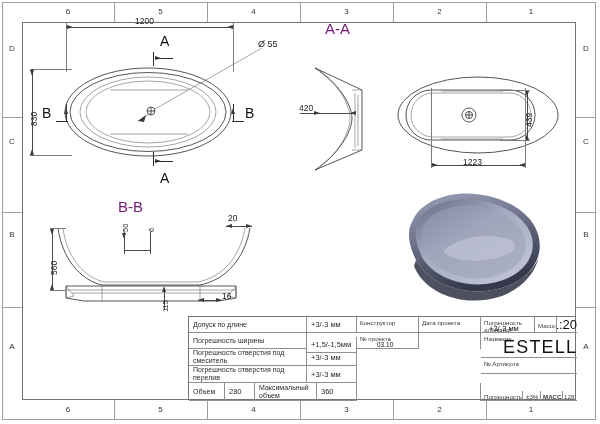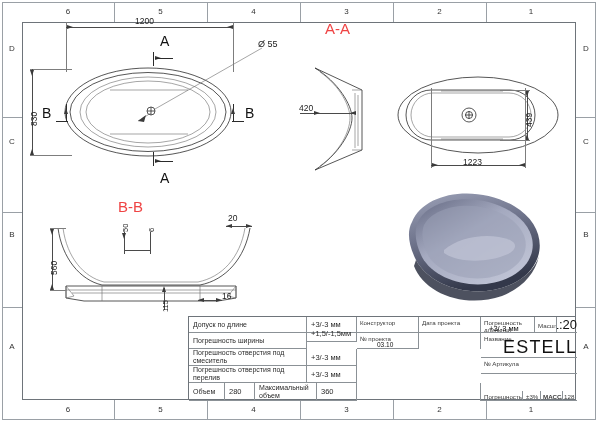--- a/index.html
+++ b/index.html
@@ -29,21 +29,21 @@
   .ln{position:absolute;background:#2b2b2b;}
   .ln-h{height:1px;}
   .ln-v{width:1px;}
   .dimline{position:absolute;background:#4a4a4a;height:1px;}
   .dimv{position:absolute;background:#4a4a4a;width:1px;}
   .ext{position:absolute;background:#7d7d7d;}
 
   .dimtxt{position:absolute;font-size:8.5px;color:#1a1a1a;white-space:nowrap;}
   .dimtxt.rot{transform:rotate(-90deg);transform-origin:left top;}
 
-  .viewlabel{position:absolute;font-size:15px;color:#ef4444;white-space:nowrap;}
+  .viewlabel{position:absolute;font-size:15px;color:#701a75;white-space:nowrap;}
   .cutletter{position:absolute;font-size:14px;color:#111;}
 
   .arrow{position:absolute;width:0;height:0;}
   .arr-l{border-top:2.5px solid transparent;border-bottom:2.5px solid transparent;
          border-right:6px solid #3a3a3a;}
   .arr-r{border-top:2.5px solid transparent;border-bottom:2.5px solid transparent;
          border-left:6px solid #3a3a3a;}
   .arr-u{border-left:2.5px solid transparent;border-right:2.5px solid transparent;
          border-bottom:6px solid #3a3a3a;}
   .arr-d{border-left:2.5px solid transparent;border-right:2.5px solid transparent;
@@ -290,21 +290,21 @@
     <div class="cell" style="left:0;top:0;width:118px;height:16px;">
       <div class="padleft" style="font-size:7px;">Допуск по длине</div>
     </div>
     <div class="cell" style="left:118px;top:0;width:50px;height:16px;">
       <div class="padleft" style="font-size:7.5px;">+3/-3 мм</div>
     </div>
 
     <div class="cell" style="left:0;top:16px;width:118px;height:16px;">
       <div class="padleft" style="font-size:7px;">Погрешность ширины</div>
     </div>
-    <div class="cell" style="left:118px;top:9px;width:50px;height:16px;">
+    <div class="cell" style="left:118px;top:20px;width:50px;height:16px;">
       <div class="padleft" style="font-size:7.5px;">+1,5/-1,5мм</div>
     </div>
 
     <div class="cell" style="left:0;top:32px;width:118px;height:17px;">
       <div class="padleft" style="font-size:7px;line-height:8px;">Погрешность отверстия под смеситель</div>
     </div>
     <div class="cell" style="left:118px;top:32px;width:50px;height:17px;">
       <div class="padleft" style="font-size:7.5px;">+3/-3 мм</div>
     </div>
 

